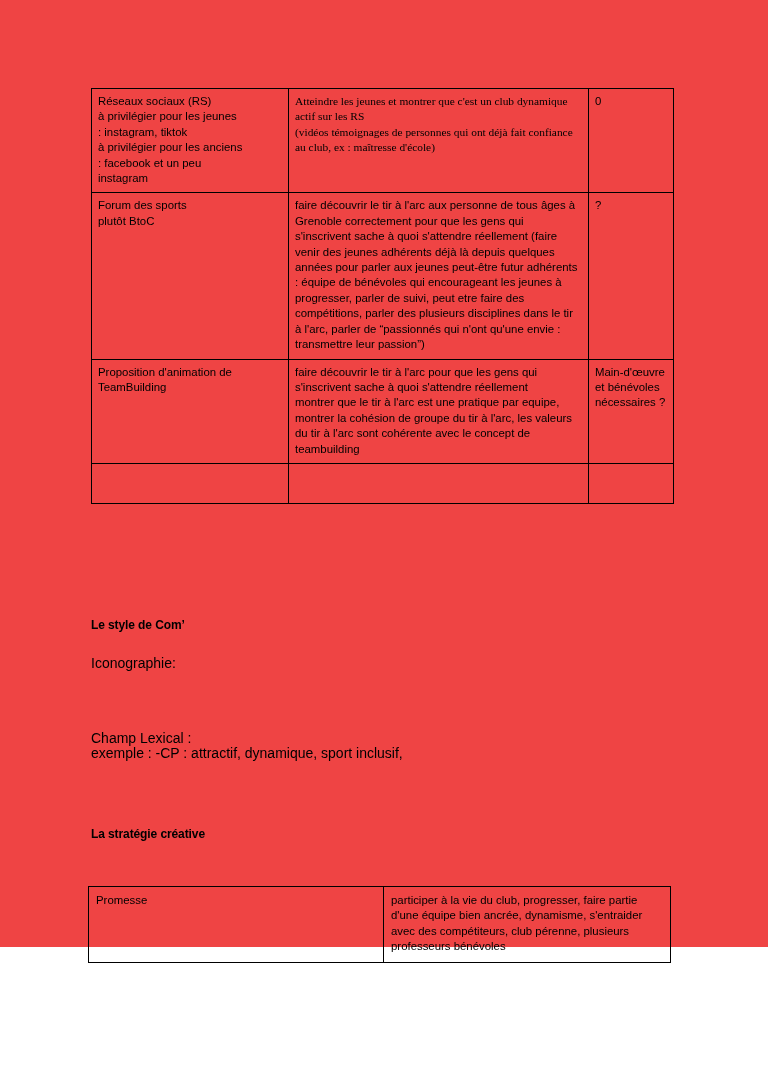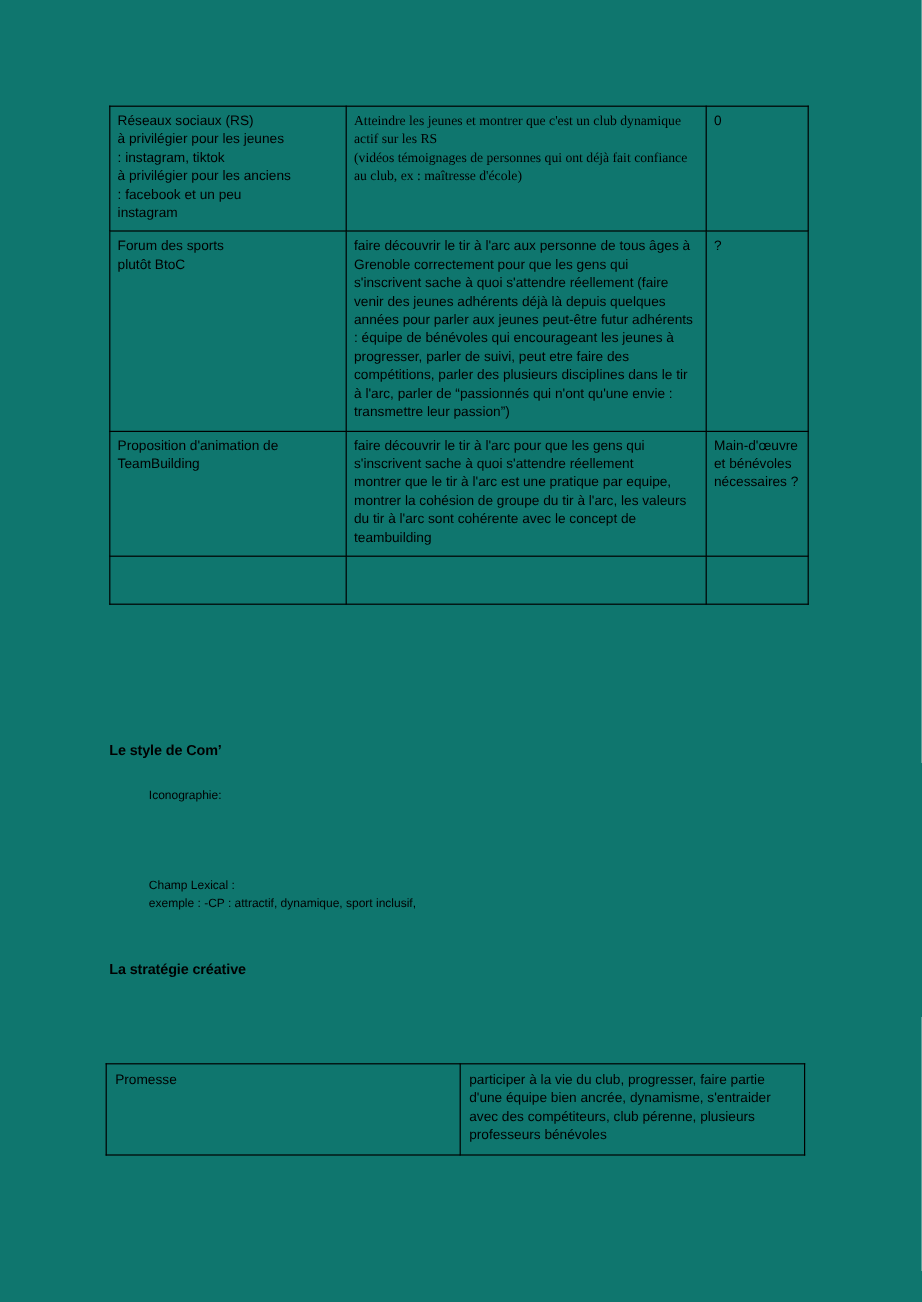--- a/index.html
+++ b/index.html
@@ -12,22 +12,22 @@
     height: 1085px;
     font-family: "Liberation Sans", sans-serif;
     color: #000000;
     position: relative;
     overflow: hidden;
   }
   .page {
     position: absolute;
     left: 0; top: 0;
     width: 768px;
-    height: 1085px;
-    background: #0f766e;
+    height: 947px;
+    background: #ef4444;
   }
 
   
   table.doc-table {
     border-collapse: collapse;
     table-layout: fixed;
     position: absolute;
     font-size: 11.4px;
     line-height: 15.4px;
   }
@@ -74,30 +74,29 @@
   .heading {
     position: absolute;
     font-size: 12px;
     font-weight: bold;
     letter-spacing: -0.1px;
     line-height: 17px;
     white-space: nowrap;
   }
   .para {
     position: absolute;
-    font-size: 10px;
+    font-size: 14px;
     line-height: 15.4px;
     white-space: pre-line;
-    margin-left: 33px;
   }
 
   #heading-style     { left: 91px; top: 617px; }
   #iconographie      { left: 91px; top: 656px; }
   #champ-lexical     { left: 91px; top: 731px; }
-  #heading-strategie { left: 91px; top: 800px; }
+  #heading-strategie { left: 91px; top: 826px; }
 </style>
 </head>
 <body>
 
 <div class="page">
 
   <table class="doc-table" id="media-table">
     <colgroup>
       <col class="c1">
         <col class="c2">

